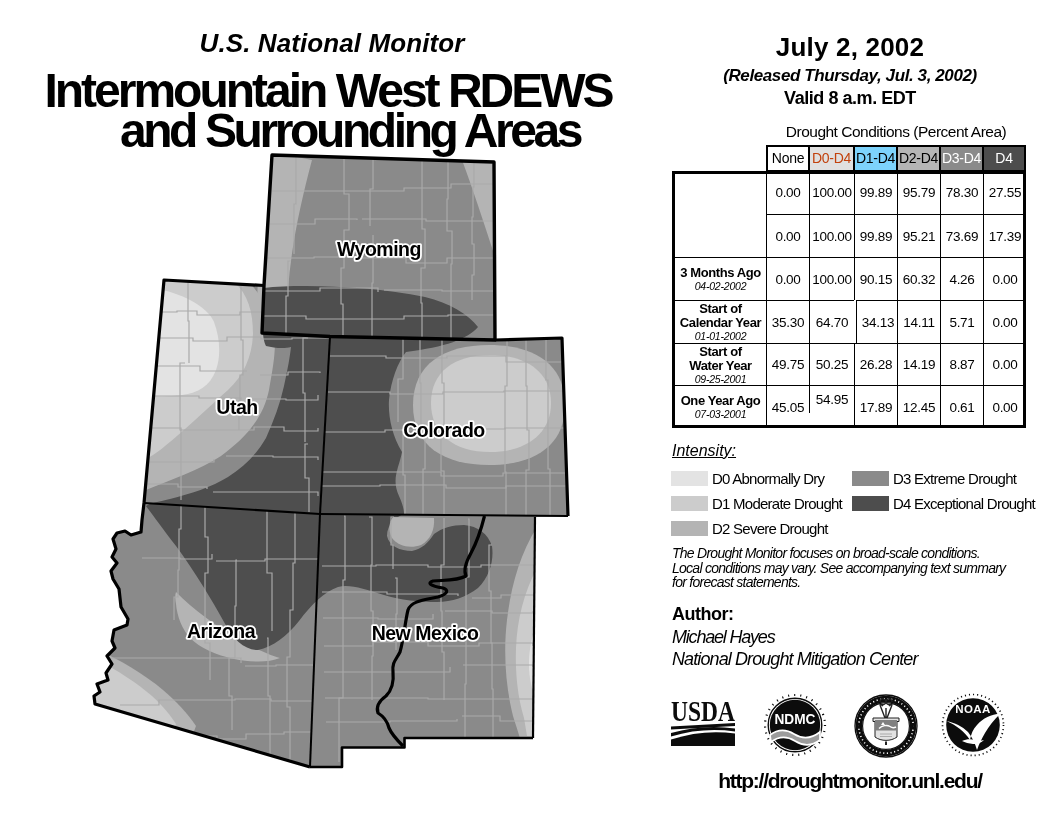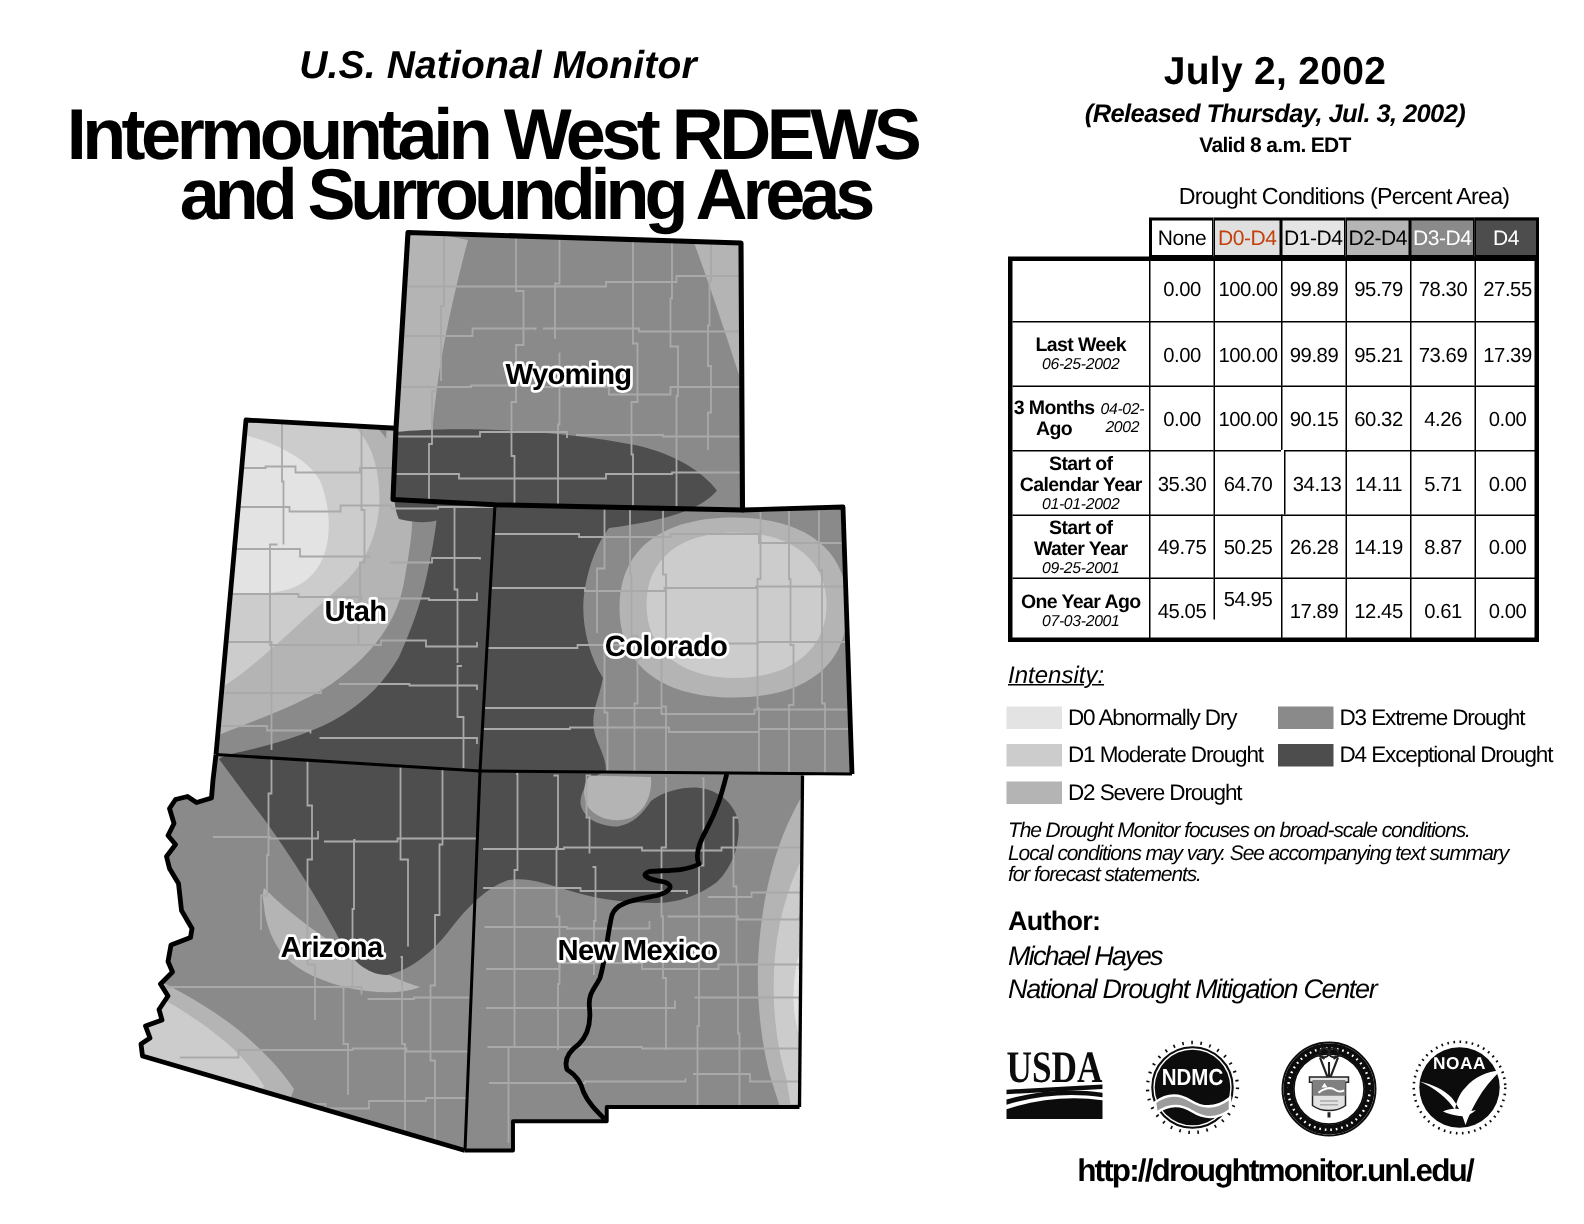--- a/index.html
+++ b/index.html
@@ -198,49 +198,45 @@
 
 <text x="444" y="437" text-anchor="middle" font-family="Liberation Sans, sans-serif" font-size="19.5" letter-spacing="-0.5" font-weight="bold" fill="#000" stroke="#fff" stroke-width="3.6" paint-order="stroke" stroke-linejoin="round">Colorado</text>
 
 <text x="221" y="638" text-anchor="middle" font-family="Liberation Sans, sans-serif" font-size="19.5" letter-spacing="-0.5" font-weight="bold" fill="#000" stroke="#fff" stroke-width="3.6" paint-order="stroke" stroke-linejoin="round">Arizona</text>
 
 <text x="425" y="640" text-anchor="middle" font-family="Liberation Sans, sans-serif" font-size="19.5" letter-spacing="-0.5" font-weight="bold" fill="#000" stroke="#fff" stroke-width="3.6" paint-order="stroke" stroke-linejoin="round">New Mexico</text>
 </svg>
 
 <div class="abs" style="left:660px;top:32px;width:380px;text-align:center;font-weight:bold;font-size:26px;letter-spacing:0.2px">July 2, 2002</div>
 <div class="abs" style="left:660px;top:66px;width:380px;text-align:center;font-weight:bold;font-style:italic;font-size:17px;letter-spacing:-0.4px">(Released Thursday, Jul. 3, 2002)</div>
-<div class="abs" style="left:660px;top:88px;width:380px;text-align:center;font-weight:bold;font-size:14px;letter-spacing:-0.45px">Valid 8 a.m. EDT</div>
+<div class="abs" style="left:660px;top:88px;width:380px;text-align:center;font-weight:bold;font-size:18px;letter-spacing:-0.45px">Valid 8 a.m. EDT</div>
 
 <div class="abs" style="left:766px;top:123px;width:260px;text-align:center;font-size:15.5px;letter-spacing:-0.5px;white-space:nowrap">Drought Conditions (Percent Area)</div>
 
 <div style="position:absolute;left:672px;top:145px;width:354px;height:283px">
 <div style="position:absolute;left:94px;top:0;width:43px;height:27px;background:#ffffff;color:#000;border:2px solid #000;border-left-width:2px;border-right-width:1px;box-sizing:border-box;font:14px/23px 'Liberation Sans',sans-serif;letter-spacing:-0.3px;text-align:center;white-space:nowrap">None</div>
 <div style="position:absolute;left:137px;top:0;width:45px;height:27px;background:#e0e0e0;color:#c2410c;border:2px solid #000;border-left-width:1px;border-right-width:1px;box-sizing:border-box;font:14px/23px 'Liberation Sans',sans-serif;letter-spacing:-0.3px;text-align:center;white-space:nowrap">D0-D4</div>
-<div style="position:absolute;left:182px;top:0;width:43px;height:27px;background:#e5e5e5;color:#000;border:2px solid #000;border-left-width:1px;border-right-width:1px;box-sizing:border-box;font:14px/23px 'Liberation Sans',sans-serif;letter-spacing:-0.3px;text-align:center;white-space:nowrap">D1-D4</div>
+<div style="position:absolute;left:182px;top:0;width:43px;height:27px;background:#7dd3fc;color:#000;border:2px solid #000;border-left-width:1px;border-right-width:1px;box-sizing:border-box;font:14px/23px 'Liberation Sans',sans-serif;letter-spacing:-0.3px;text-align:center;white-space:nowrap">D1-D4</div>
 <div style="position:absolute;left:225px;top:0;width:43px;height:27px;background:#b5b5b5;color:#000;border:2px solid #000;border-left-width:1px;border-right-width:1px;box-sizing:border-box;font:14px/23px 'Liberation Sans',sans-serif;letter-spacing:-0.3px;text-align:center;white-space:nowrap">D2-D4</div>
 <div style="position:absolute;left:268px;top:0;width:43px;height:27px;background:#8a8a8a;color:#fff;border:2px solid #000;border-left-width:1px;border-right-width:1px;box-sizing:border-box;font:14px/23px 'Liberation Sans',sans-serif;letter-spacing:-0.3px;text-align:center;white-space:nowrap">D3-D4</div>
 <div style="position:absolute;left:311px;top:0;width:43px;height:27px;background:#4d4d4d;color:#fff;border:2px solid #000;border-left-width:1px;border-right-width:2px;box-sizing:border-box;font:14px/23px 'Liberation Sans',sans-serif;letter-spacing:-0.3px;text-align:center;white-space:nowrap">D4</div>
 <div style="position:absolute;left:0;top:26px;width:354px;height:257px;border:3px solid #000;box-sizing:border-box"></div>
 <div style="position:absolute;left:94px;top:26px;width:43px;height:43px;border-left:1px solid #000;box-sizing:border-box;display:flex;align-items:center;justify-content:center;font:13.5px 'Liberation Sans',sans-serif;letter-spacing:-0.3px">0.00</div>
 <div style="position:absolute;left:137px;top:26px;width:45px;height:43px;border-left:1px solid #000;box-sizing:border-box;display:flex;align-items:center;justify-content:center;font:13.5px 'Liberation Sans',sans-serif;letter-spacing:-0.3px">100.00</div>
 <div style="position:absolute;left:182px;top:26px;width:43px;height:43px;border-left:1px solid #000;box-sizing:border-box;display:flex;align-items:center;justify-content:center;font:13.5px 'Liberation Sans',sans-serif;letter-spacing:-0.3px">99.89</div>
 <div style="position:absolute;left:225px;top:26px;width:43px;height:43px;border-left:1px solid #000;box-sizing:border-box;display:flex;align-items:center;justify-content:center;font:13.5px 'Liberation Sans',sans-serif;letter-spacing:-0.3px">95.79</div>
 <div style="position:absolute;left:268px;top:26px;width:43px;height:43px;border-left:1px solid #000;box-sizing:border-box;display:flex;align-items:center;justify-content:center;font:13.5px 'Liberation Sans',sans-serif;letter-spacing:-0.3px">78.30</div>
 <div style="position:absolute;left:311px;top:26px;width:43px;height:43px;border-left:1px solid #000;box-sizing:border-box;display:flex;align-items:center;justify-content:center;font:13.5px 'Liberation Sans',sans-serif;letter-spacing:-0.3px">27.55</div>
-<div style="position:absolute;left:3px;top:69px;width:91px;height:43px;border-top:1px solid #000;box-sizing:border-box;display:flex;flex-direction:column;align-items:center;justify-content:center;text-align:center">
-      <div style="font:bold 13px/14px 'Liberation Sans',sans-serif;letter-spacing:-0.4px">Last Week</div>
-      <div style="font:italic 10.5px 'Liberation Sans',sans-serif;letter-spacing:-0.2px">06-25-2002</div>
-    </div>
 <div style="position:absolute;left:94px;top:69px;width:43px;height:43px;border-top:1px solid #000;border-left:1px solid #000;box-sizing:border-box;display:flex;align-items:center;justify-content:center;font:13.5px 'Liberation Sans',sans-serif;letter-spacing:-0.3px">0.00</div>
 <div style="position:absolute;left:137px;top:69px;width:45px;height:43px;border-top:1px solid #000;border-left:1px solid #000;box-sizing:border-box;display:flex;align-items:center;justify-content:center;font:13.5px 'Liberation Sans',sans-serif;letter-spacing:-0.3px">100.00</div>
 <div style="position:absolute;left:182px;top:69px;width:43px;height:43px;border-top:1px solid #000;border-left:1px solid #000;box-sizing:border-box;display:flex;align-items:center;justify-content:center;font:13.5px 'Liberation Sans',sans-serif;letter-spacing:-0.3px">99.89</div>
 <div style="position:absolute;left:225px;top:69px;width:43px;height:43px;border-top:1px solid #000;border-left:1px solid #000;box-sizing:border-box;display:flex;align-items:center;justify-content:center;font:13.5px 'Liberation Sans',sans-serif;letter-spacing:-0.3px">95.21</div>
 <div style="position:absolute;left:268px;top:69px;width:43px;height:43px;border-top:1px solid #000;border-left:1px solid #000;box-sizing:border-box;display:flex;align-items:center;justify-content:center;font:13.5px 'Liberation Sans',sans-serif;letter-spacing:-0.3px">73.69</div>
 <div style="position:absolute;left:311px;top:69px;width:43px;height:43px;border-top:1px solid #000;border-left:1px solid #000;box-sizing:border-box;display:flex;align-items:center;justify-content:center;font:13.5px 'Liberation Sans',sans-serif;letter-spacing:-0.3px">17.39</div>
-<div style="position:absolute;left:3px;top:112px;width:91px;height:43px;border-top:1px solid #000;box-sizing:border-box;display:flex;flex-direction:row;align-items:center;justify-content:center;text-align:center">
+<div style="position:absolute;left:3px;top:112px;width:91px;height:43px;border-top:1px solid #000;box-sizing:border-box;display:flex;flex-direction:column;align-items:center;justify-content:center;text-align:center">
       <div style="font:bold 13px/14px 'Liberation Sans',sans-serif;letter-spacing:-0.4px">3 Months Ago</div>
       <div style="font:italic 10.5px 'Liberation Sans',sans-serif;letter-spacing:-0.2px">04-02-2002</div>
     </div>
 <div style="position:absolute;left:94px;top:112px;width:43px;height:43px;border-top:1px solid #000;border-left:1px solid #000;box-sizing:border-box;display:flex;align-items:center;justify-content:center;font:13.5px 'Liberation Sans',sans-serif;letter-spacing:-0.3px">0.00</div>
 <div style="position:absolute;left:137px;top:112px;width:45px;height:43px;border-top:1px solid #000;border-left:1px solid #000;box-sizing:border-box;display:flex;align-items:center;justify-content:center;font:13.5px 'Liberation Sans',sans-serif;letter-spacing:-0.3px">100.00</div>
 <div style="position:absolute;left:182px;top:112px;width:43px;height:43px;border-top:1px solid #000;border-left:1px solid #000;box-sizing:border-box;display:flex;align-items:center;justify-content:center;font:13.5px 'Liberation Sans',sans-serif;letter-spacing:-0.3px">90.15</div>
 <div style="position:absolute;left:225px;top:112px;width:43px;height:43px;border-top:1px solid #000;border-left:1px solid #000;box-sizing:border-box;display:flex;align-items:center;justify-content:center;font:13.5px 'Liberation Sans',sans-serif;letter-spacing:-0.3px">60.32</div>
 <div style="position:absolute;left:268px;top:112px;width:43px;height:43px;border-top:1px solid #000;border-left:1px solid #000;box-sizing:border-box;display:flex;align-items:center;justify-content:center;font:13.5px 'Liberation Sans',sans-serif;letter-spacing:-0.3px">4.26</div>
 <div style="position:absolute;left:311px;top:112px;width:43px;height:43px;border-top:1px solid #000;border-left:1px solid #000;box-sizing:border-box;display:flex;align-items:center;justify-content:center;font:13.5px 'Liberation Sans',sans-serif;letter-spacing:-0.3px">0.00</div>
 <div style="position:absolute;left:3px;top:155px;width:91px;height:43px;border-top:1px solid #000;box-sizing:border-box;display:flex;flex-direction:column;align-items:center;justify-content:center;text-align:center">

